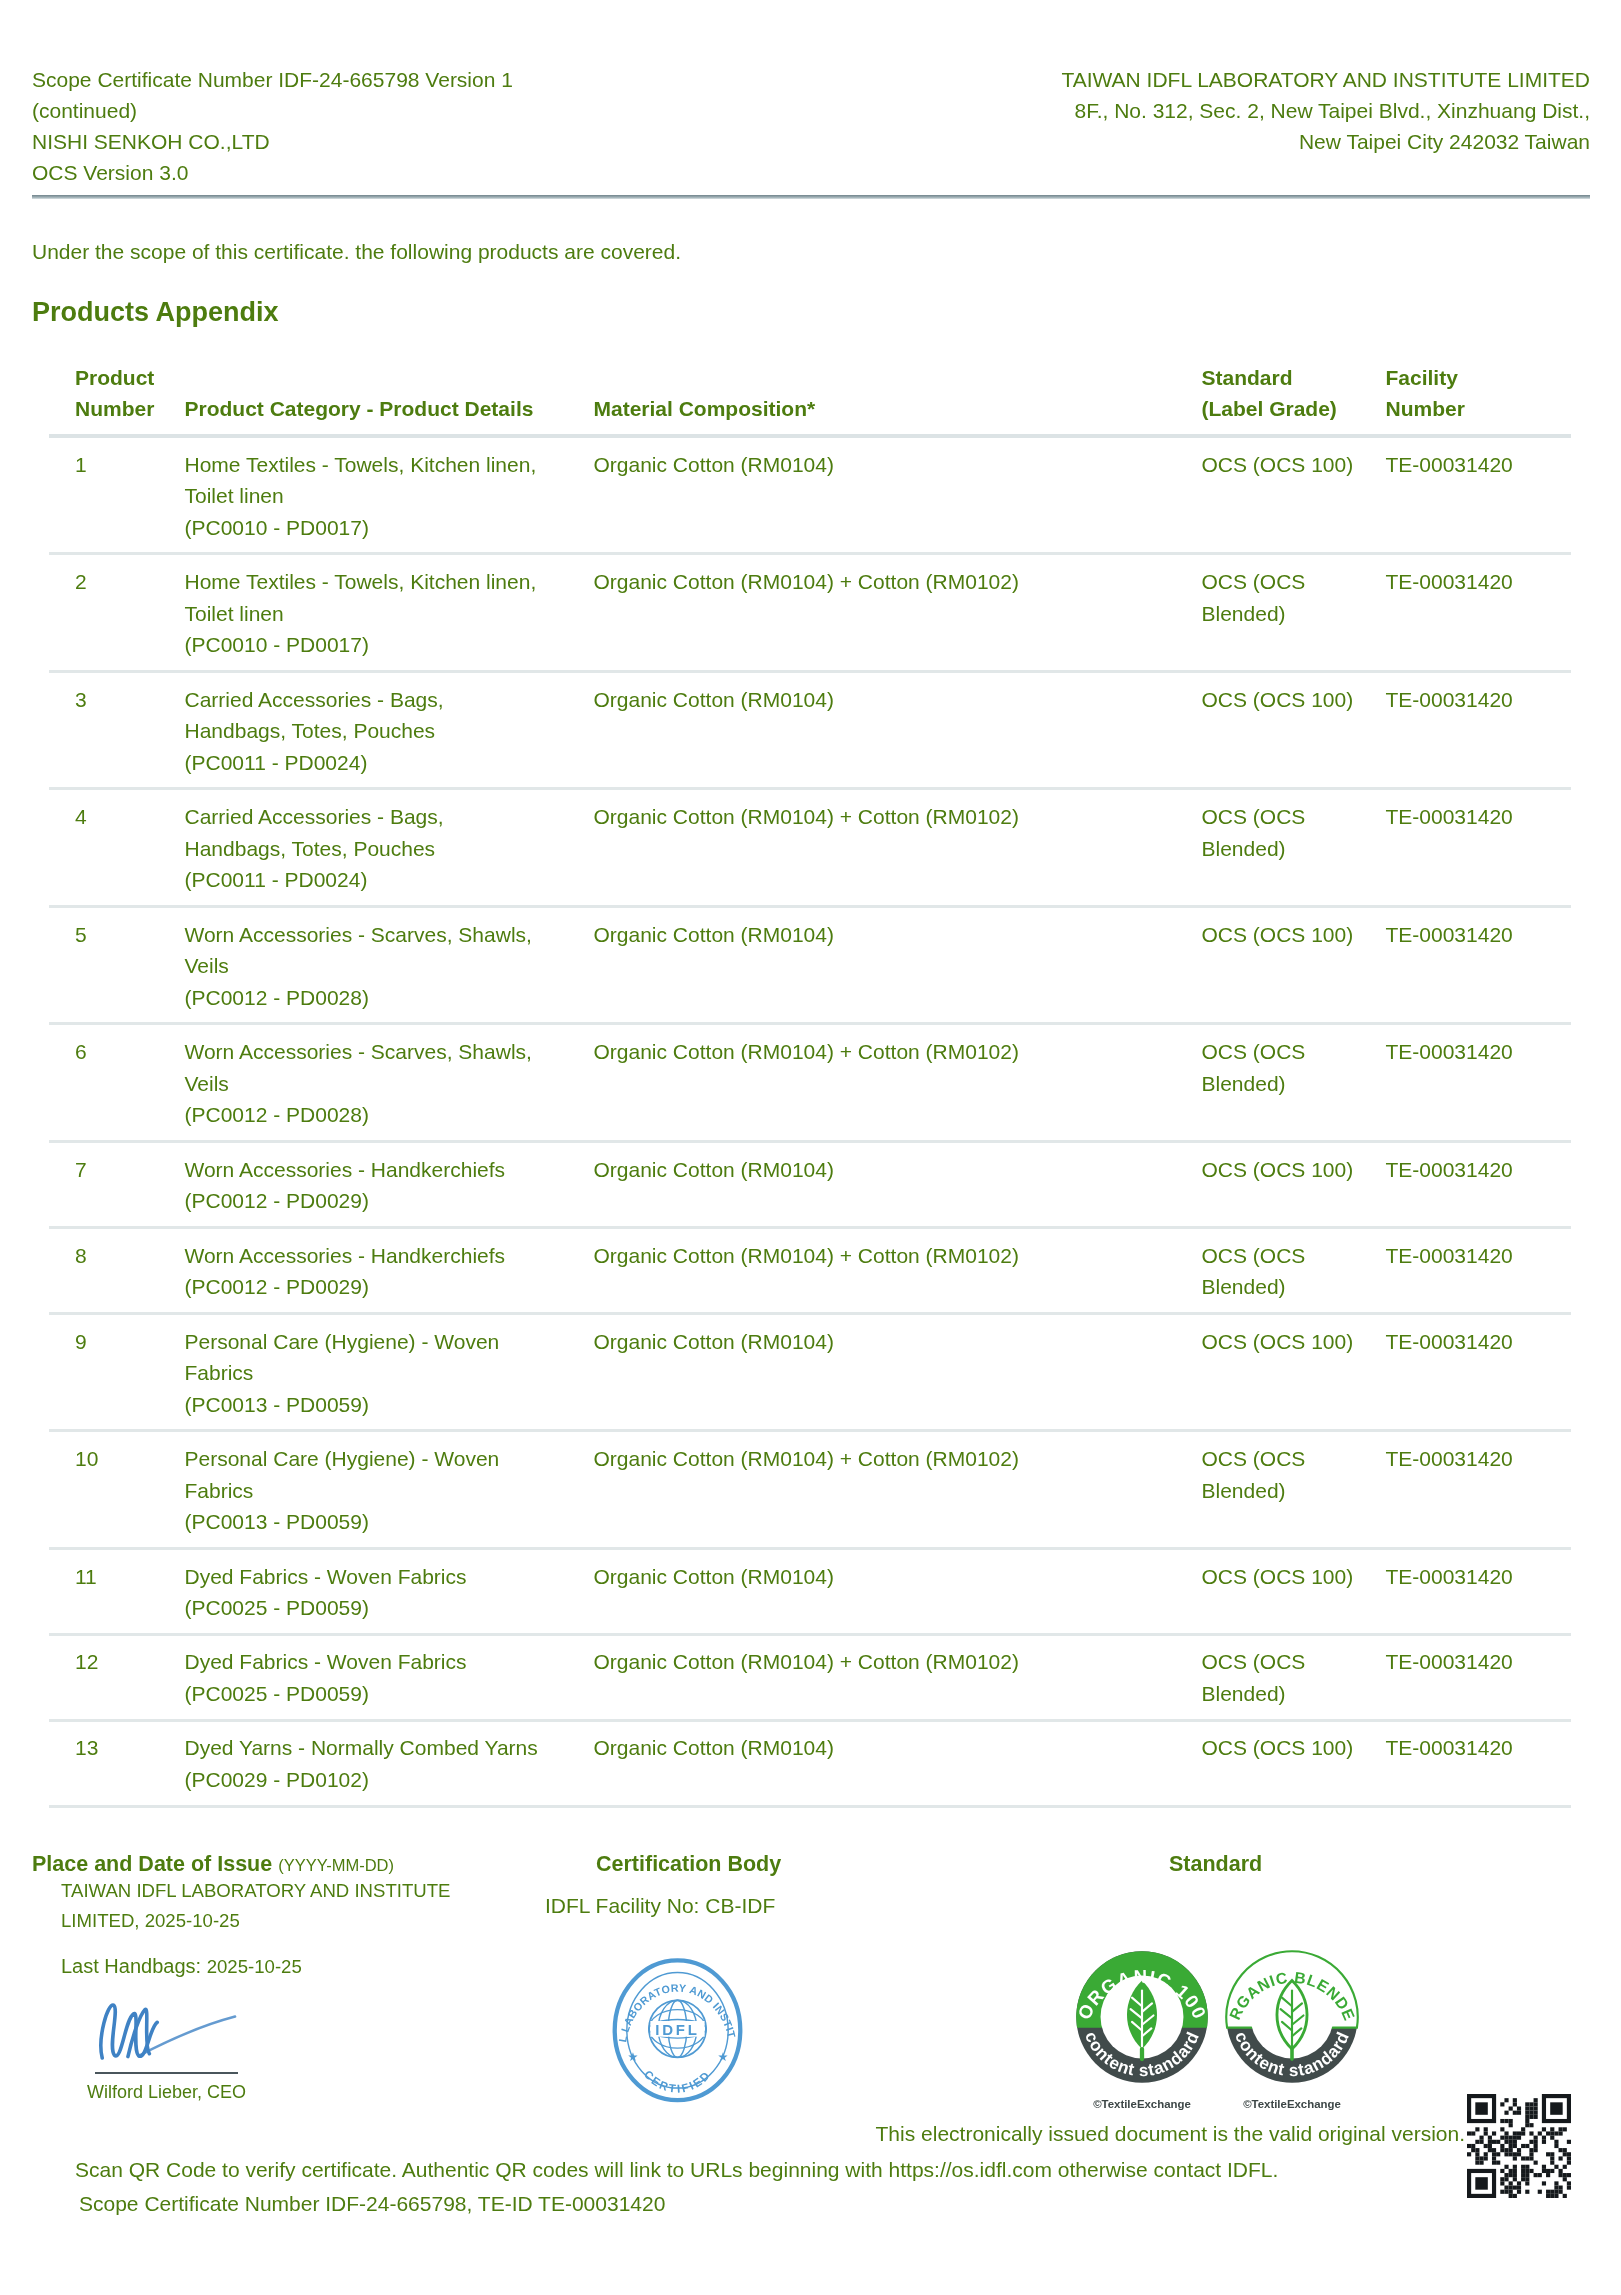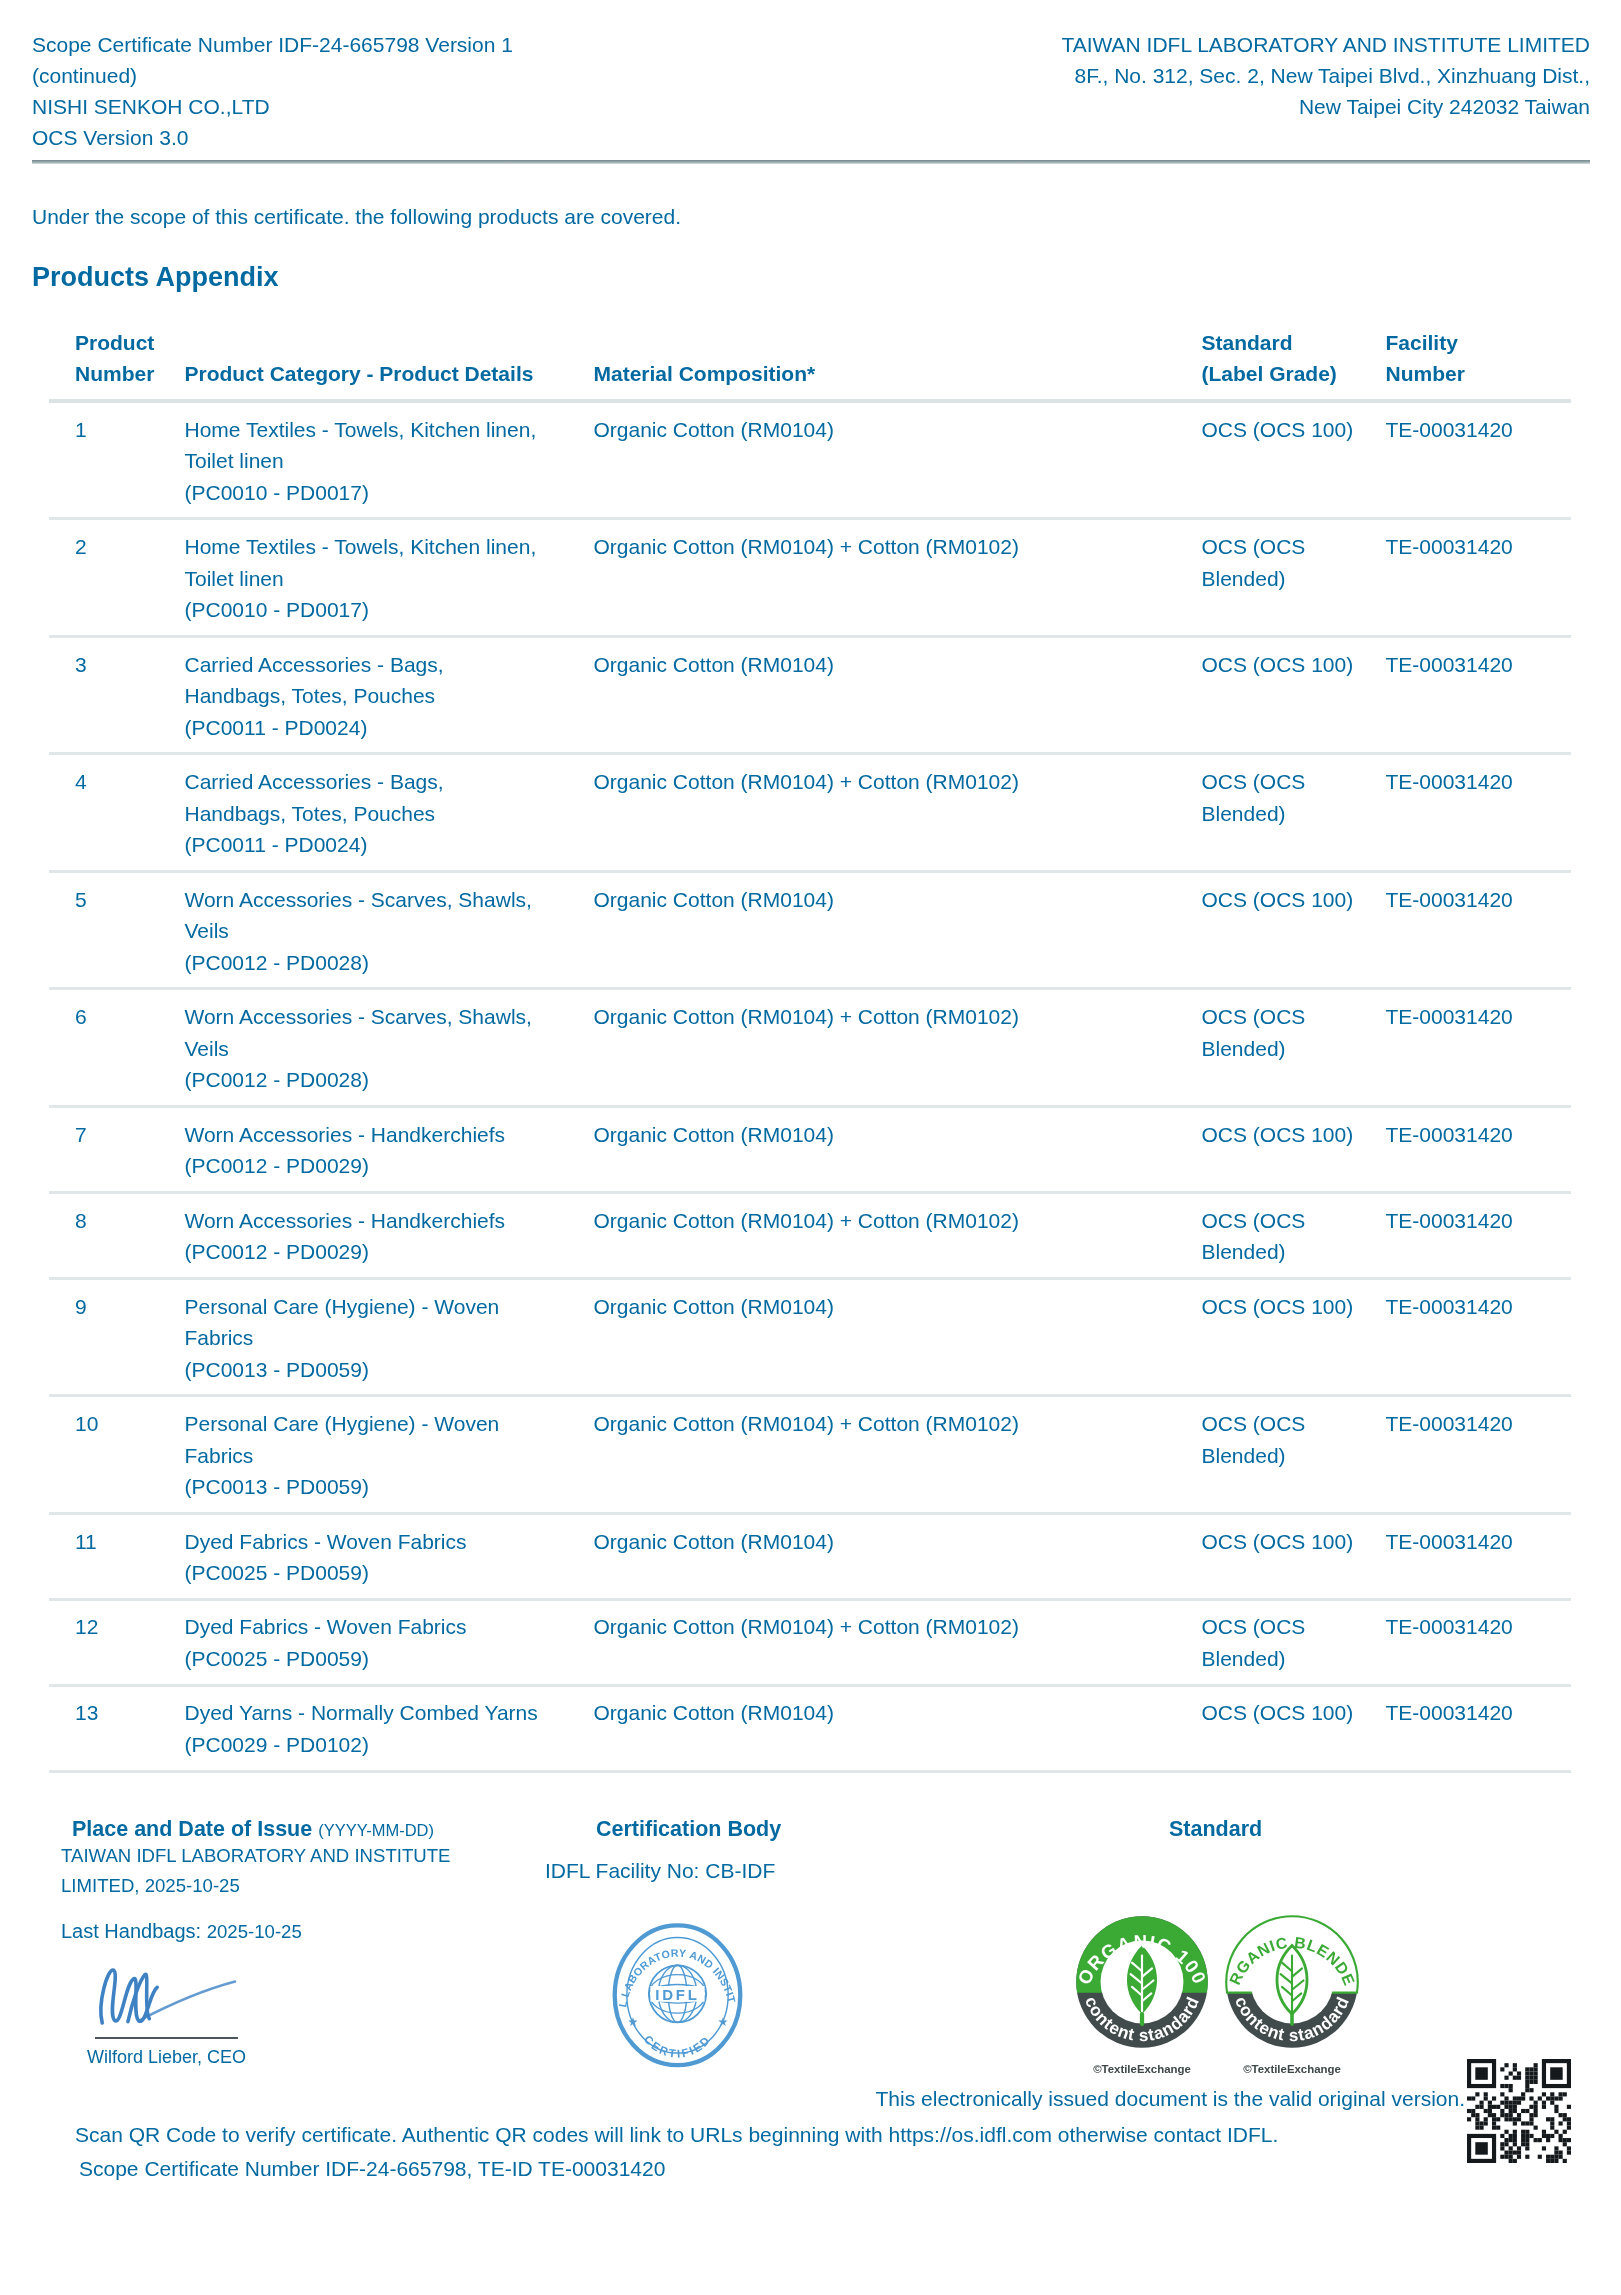--- a/index.html
+++ b/index.html
@@ -1,23 +1,23 @@
 <!DOCTYPE html>
 <html style="font-size:11.4px"><head>
 <meta charset="utf-8">
 <title>Scope Certificate</title>
 <style>
   html,body{margin:0;padding:0;background:#ffffff;}
   .page{
     position:relative;
     width:1622px;height:2295px;
     box-sizing:border-box;
-    padding:29px 32px 0 32px;
+    padding:64px 32px 0 32px;
     background:#ffffff;
-    color:#0369a1;
+    color:#4d7c0f;
     font-family:"Liberation Sans","DejaVu Sans",sans-serif;
     font-size:21px;line-height:31px;
     overflow:hidden;
     border-radius:31px;
   }
   .hdr{display:flex;justify-content:space-between;}
   .hdr-left{white-space:pre-line;}
   .hdr-right{white-space:pre-line;text-align:right;}
   .divider{margin-top:7.2px;height:4.3px;background:linear-gradient(180deg,#73858c 0%,#9cadb3 55%,#d9e1e3 100%);}
   .intro{margin-top:37px;}
@@ -195,21 +195,21 @@
       <div class="cell">Dyed Yarns - Normally Combed Yarns
 (PC0029 - PD0102)</div>
       <div class="cell">Organic Cotton (RM0104)</div>
       <div class="cell">OCS (OCS 100)</div>
       <div class="cell">TE-00031420</div>
     </div>
   </div>
 
   <div class="footer">
 
-    <div class="f-abs f-head" style="left:0;top:0;margin-left:40px;">
+    <div class="f-abs f-head" style="left:0;top:0;">
       <span>Place and Date of Issue</span>
       <span class="suffix">(YYYY-MM-DD)</span>
     </div>
     <div class="f-abs issue-lines" style="left:29px;top:27px;">TAIWAN IDFL LABORATORY AND INSTITUTE
 LIMITED, 2025-10-25</div>
     <div class="f-abs" style="left:29px;top:102px;">
       <span class="lu-label">Last Handbags:</span>
       <span class="lu-value">2025-10-25</span>
     </div>
 

